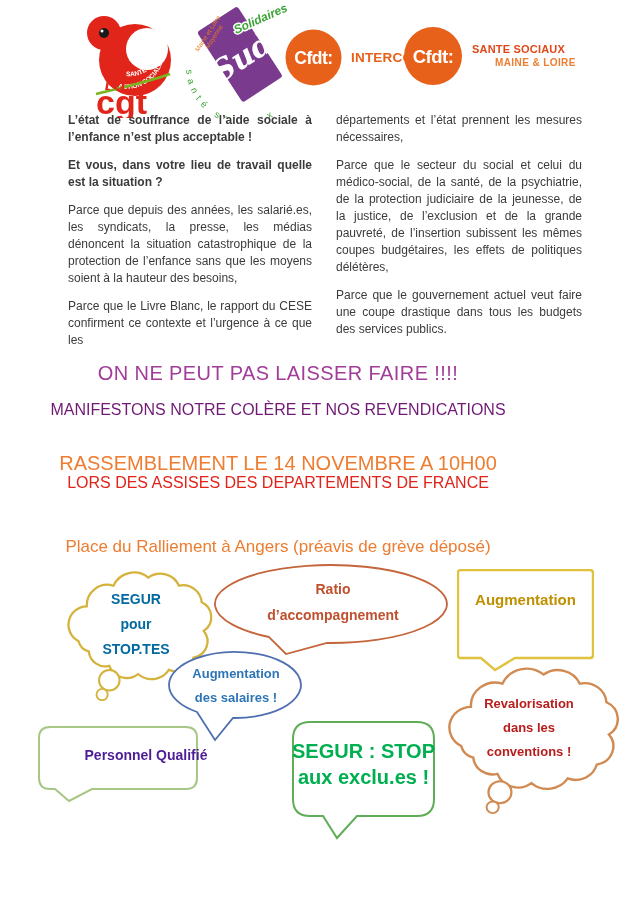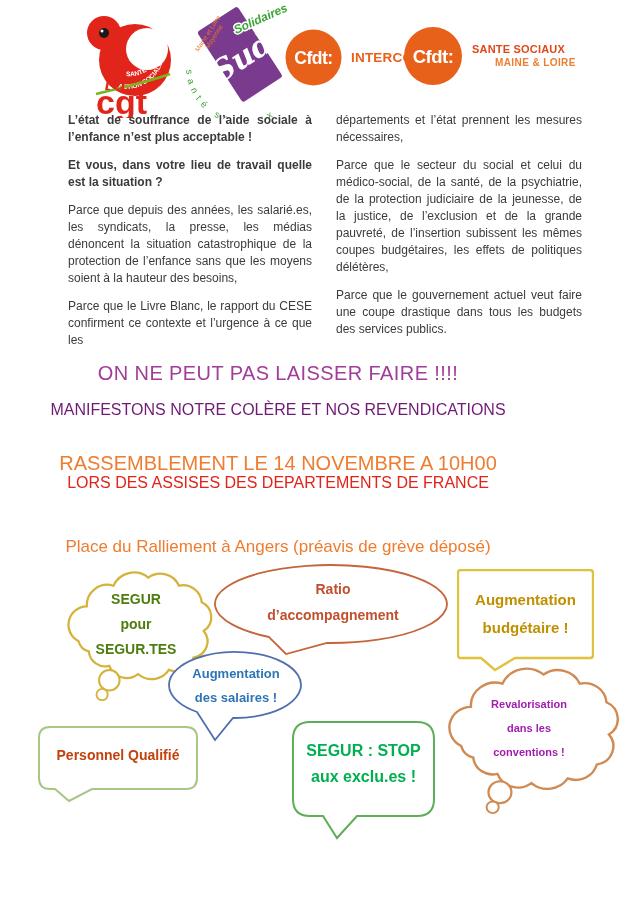--- a/index.html
+++ b/index.html
@@ -30,33 +30,33 @@
   #h1{top:362px;font-size:20px;color:#A23C99;letter-spacing:.4px;}
   #h2{top:401px;font-size:16px;color:#701a75;}
   #h3{top:443px;font-size:16px;color:#E2231A;margin-top:31px;}
   #h4{top:452px;font-size:20px;color:#ED7D31;}
   #h5{top:501px;font-size:17px;color:#ED7D31;margin-top:36px;}
   
   .bubble{position:absolute;}
   .bubble svg{position:absolute;left:0;top:0;}
   .btext{position:absolute;left:0;width:100%;text-align:center;font-weight:bold;}
   #b-segur{left:58px;top:561px;width:156px;height:146px;}
-  #b-segur .btext{top:26px;font-size:14px;color:#4d7c0f;line-height:25px;}
+  #b-segur .btext{top:26px;font-size:14px;color:#0369a1;line-height:25px;}
   #b-ratio{left:213px;top:563px;width:240px;height:94px;}
   #b-ratio .btext{top:13px;font-size:14px;color:#C0512F;line-height:26px;}
   #b-budget{left:457px;top:569px;width:137px;height:103px;}
   #b-budget .btext{top:17px;font-size:15px;color:#BF9000;line-height:28px;}
   #b-salaires{left:167px;top:650px;width:138px;height:95px;}
   #b-salaires .btext{top:12px;font-size:13px;color:#2E75B6;line-height:24px;}
   #b-reval{left:437px;top:656px;width:184px;height:164px;}
-  #b-reval .btext{top:36px;font-size:11px;color:#a21caf;line-height:24px;}
+  #b-reval .btext{top:36px;font-size:13px;color:#b91c1c;line-height:24px;}
   #b-personnel{left:38px;top:726px;width:160px;height:78px;}
-  #b-personnel .btext{top:21px;font-size:14px;color:#c2410c;}
+  #b-personnel .btext{top:21px;font-size:14px;color:#4c1d95;padding-left:28px;}
   #b-stop{left:292px;top:721px;width:143px;height:120px;}
-  #b-stop .btext{top:17px;font-size:16px;color:#00B050;line-height:26px;}
+  #b-stop .btext{top:17px;font-size:20px;color:#00B050;line-height:26px;}
 </style>
 </head>
 <body>
 
 <div id="page">
 
   <svg id="cgt-logo" class="logo" width="112" height="114" viewBox="0 0 112 114">
     <circle cx="63" cy="56" r="36" fill="#E1251B"></circle>
     <circle cx="75" cy="45" r="21" fill="#ffffff"></circle>
     <circle cx="32" cy="29" r="17" fill="#E1251B"></circle>
@@ -130,41 +130,40 @@
 
   <div id="b-segur" class="bubble">
     <svg width="156" height="146" viewBox="0 0 152 142">
       <path d="M 20,78 a 18,18 0 0 1 8,-34 a 20,20 0 0 1 26,-20 a 22,22 0 0 1 34,-8 a 20,20 0 0 1 30,8 a 18,18 0 0 1 22,16 a 16,16 0 0 1 2,28 a 16,16 0 0 1 -10,26 a 18,18 0 0 1 -24,12 a 20,20 0 0 1 -30,4 a 18,18 0 0 1 -28,-8 a 16,16 0 0 1 -20,-14 a 14,14 0 0 1 -10,-10 z" fill="#ffffff" stroke="#D4B33C" stroke-width="2.2"></path>
       <circle cx="50" cy="116" r="10" fill="#ffffff" stroke="#D4B33C" stroke-width="2"></circle>
       <circle cx="43" cy="130" r="5.5" fill="#ffffff" stroke="#D4B33C" stroke-width="1.8"></circle>
     </svg>
     <div class="btext">
       <div>SEGUR</div>
       <div>pour</div>
-      <div>SEGUR.TES</div>
+      <div>STOP.TES</div>
     </div>
   </div>
 
   <div id="b-ratio" class="bubble">
     <svg width="240" height="94" viewBox="0 0 240 94">
       <path d="M 114,80 A 116 39 0 1 0 56,74 L 73,91 Z" fill="#ffffff" stroke="#C4653B" stroke-width="1.8"></path>
     </svg>
     <div class="btext">
       <div>Ratio</div>
       <div>d’accompagnement</div>
     </div>
   </div>
 
   <div id="b-budget" class="bubble">
     <svg width="137" height="103" viewBox="0 0 137 103">
       <path d="M 4,1 H 133 Q 136,1 136,4 V 86 Q 136,89 133,89 H 58 L 38,101 L 24,89 H 4 Q 1,89 1,86 V 4 Q 1,1 4,1 Z" fill="#ffffff" stroke="#E0C23F" stroke-width="2.4"></path>
     </svg>
     <div class="btext">
       <div>Augmentation</div>
-      <div>budgétaire !</div>
     </div>
   </div>
 
   <div id="b-salaires" class="bubble">
     <svg width="138" height="95" viewBox="0 0 138 95">
       <path d="M 66,68 A 66 33 0 1 0 30,62 L 48,90 Z" fill="#ffffff" stroke="#4F6FAF" stroke-width="1.8"></path>
     </svg>
     <div class="btext">
       <div>Augmentation</div>
       <div>des salaires !</div>

